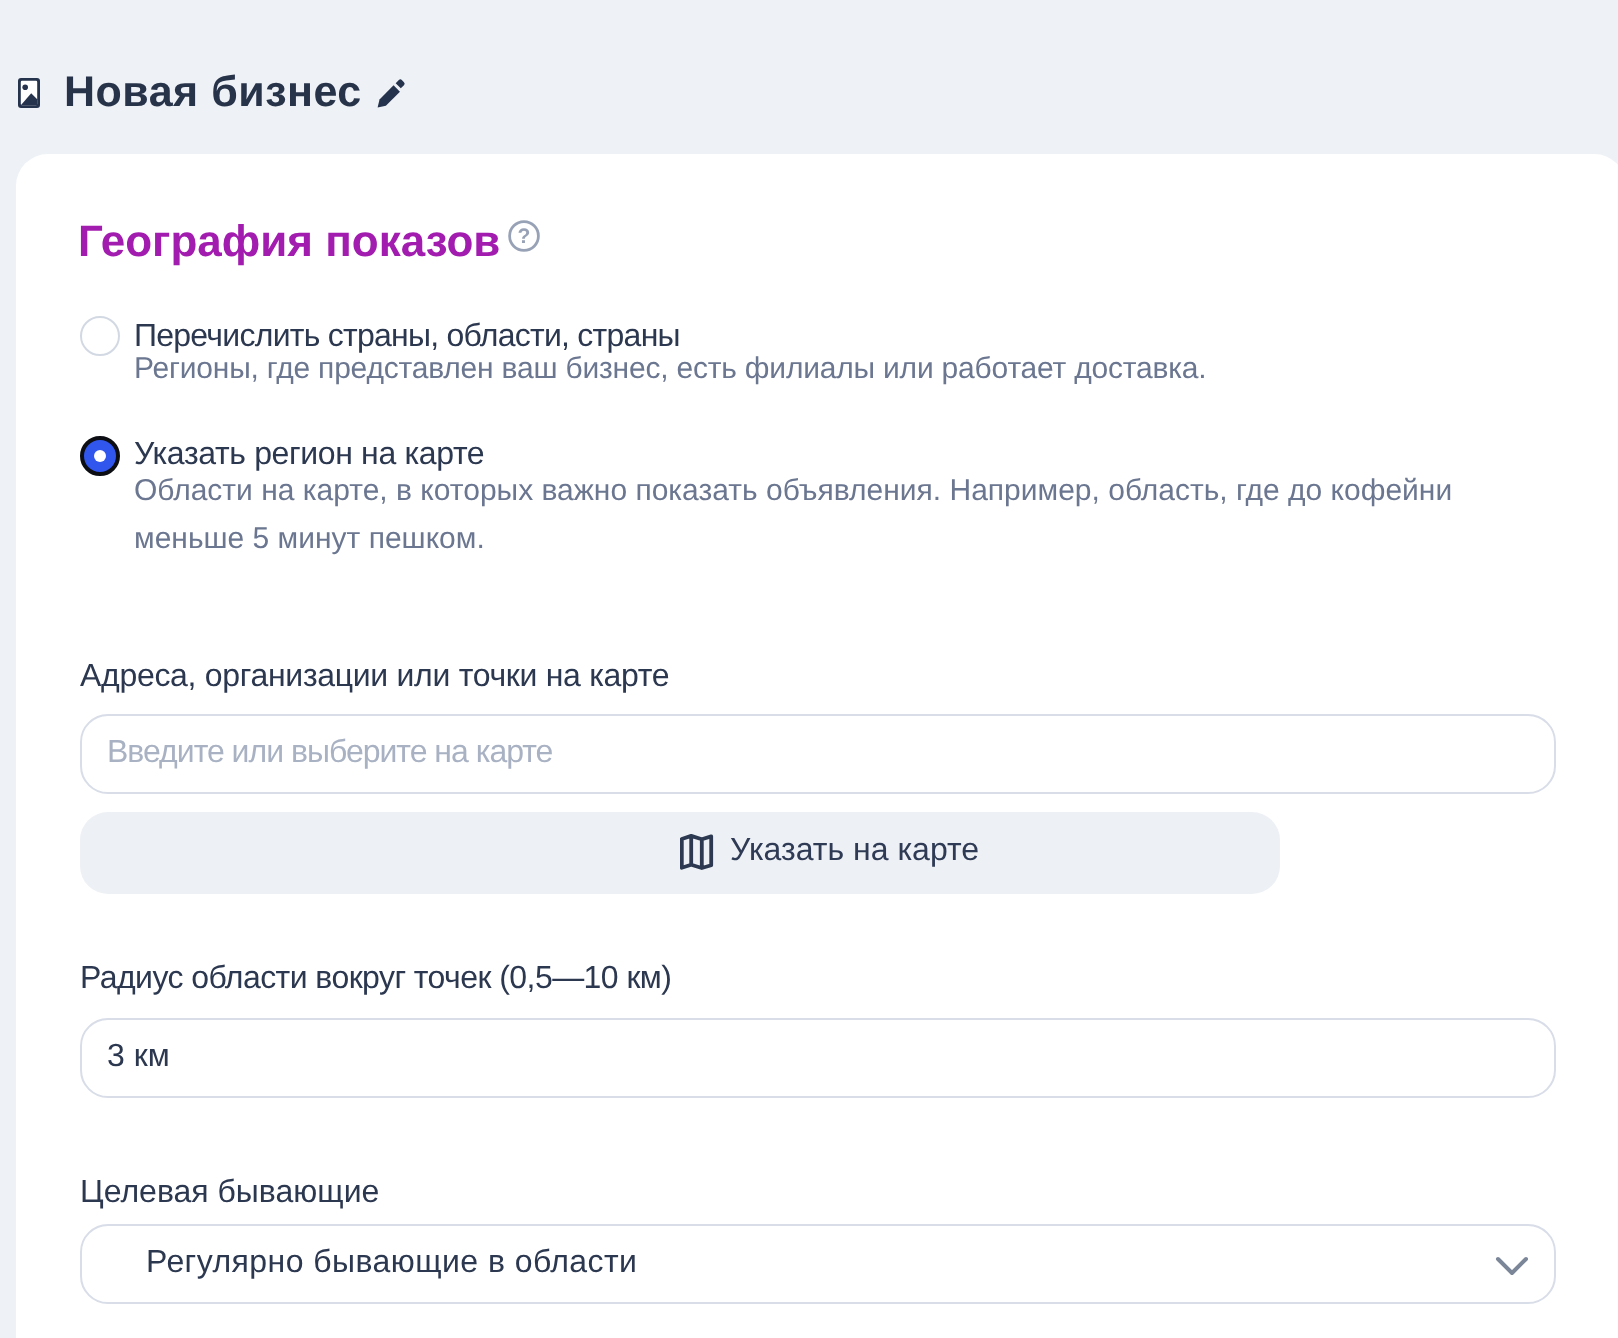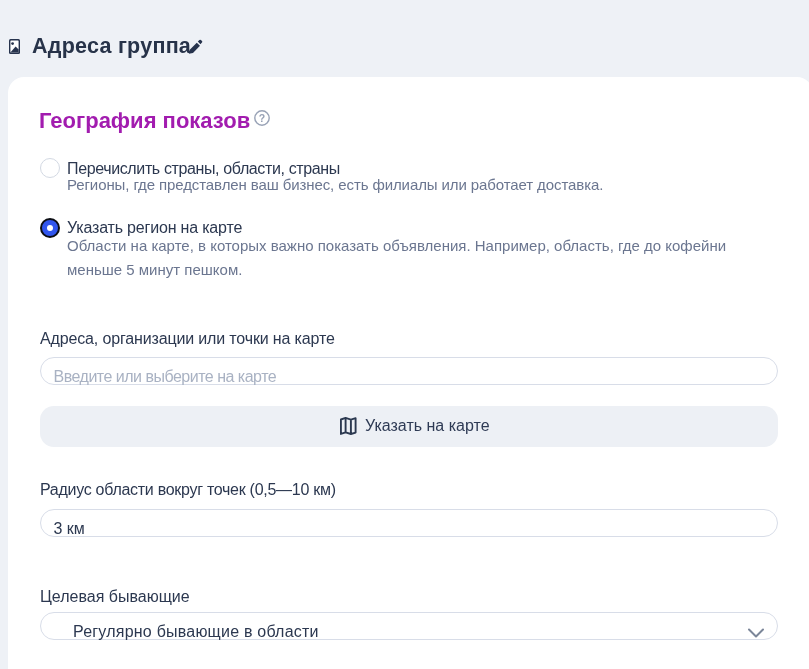--- a/index.html
+++ b/index.html
@@ -35,43 +35,43 @@
     border-radius:50%; border:2px solid #0c0e14; background:#3156ee;
   }
   .radio-on::after {
     content:""; position:absolute; left:5px; top:5px; width:6px; height:6px;
     border-radius:50%; background:#fff;
   }
   .opt-title { position:absolute; left:67px; font-size:16px; color:#2c3850; line-height:22px; }
   .opt-desc  { position:absolute; left:67px; font-size:15px; color:#6b7690; line-height:21.5px; }
   .label { position:absolute; left:40px; font-size:16px; color:#2c3850; line-height:22px; }
   .input {
-    position:absolute; left:40px; width:738px; height:28px;
+    position:absolute; left:40px; width:738px; height:40px;
     background:#fff; border:1px solid #d8dde8; border-radius:14px;
     font-size:16px; line-height:38px; padding-left:12.5px; color:#2c3850;
   }
   .placeholder { color:#a9b2c3; }
   .btn {
-    position:absolute; left:40px; top:406px; width:738px; height:41px;
+    position:absolute; left:40px; top:406px; width:600px; height:41px;
     background:#edf0f5; border-radius:14px;
     display:flex; align-items:center; justify-content:center;
   }
   .btn .txt { font-size:16px; color:#2f3b55; margin-left:10px; }
   .chev { position:absolute; left:746.5px; top:626.5px; }
 </style>
 </head>
 <body>
 
   <svg class="abs" style="left:9px; top:39px;" width="11" height="15" viewBox="0 0 11 15">
     <rect x="0" y="0" width="11" height="15" rx="1.5" fill="#26334d"></rect>
     <rect x="1.4" y="1.4" width="8.2" height="12.2" rx="0.6" fill="#ffffff"></rect>
     <circle cx="3.6" cy="4.6" r="1.4" fill="#26334d"></circle>
     <path d="M1.4 13.6 L6.6 7.6 L9.6 10.6 L9.6 13.6 Z" fill="#26334d"></path>
   </svg>
-  <div class="h1">Адреса группа</div>
+  <div class="h1">Новая бизнес</div>
   <svg class="abs" style="left:188px; top:38px;" width="15" height="17" viewBox="0 0 14 16">
     <path d="M0.7 14.8 L1.6 11.0 L8.2 4.4 L11.2 7.4 L4.6 14.0 Z" fill="#26334d"></path>
     <path d="M9.2 3.4 L10.7 1.9 Q11.4 1.2 12.1 1.9 L13.1 2.9 Q13.8 3.6 13.1 4.3 L11.6 5.8 Z" fill="#26334d"></path>
   </svg>
 
   <div class="card"></div>
 
   <div class="h2">География показов</div>
   <svg class="abs" style="left:254px; top:110px;" width="16" height="16" viewBox="0 0 16 16">
     <circle cx="8" cy="8" r="7.2" fill="none" stroke="#98a2b6" stroke-width="1.4"></circle>

